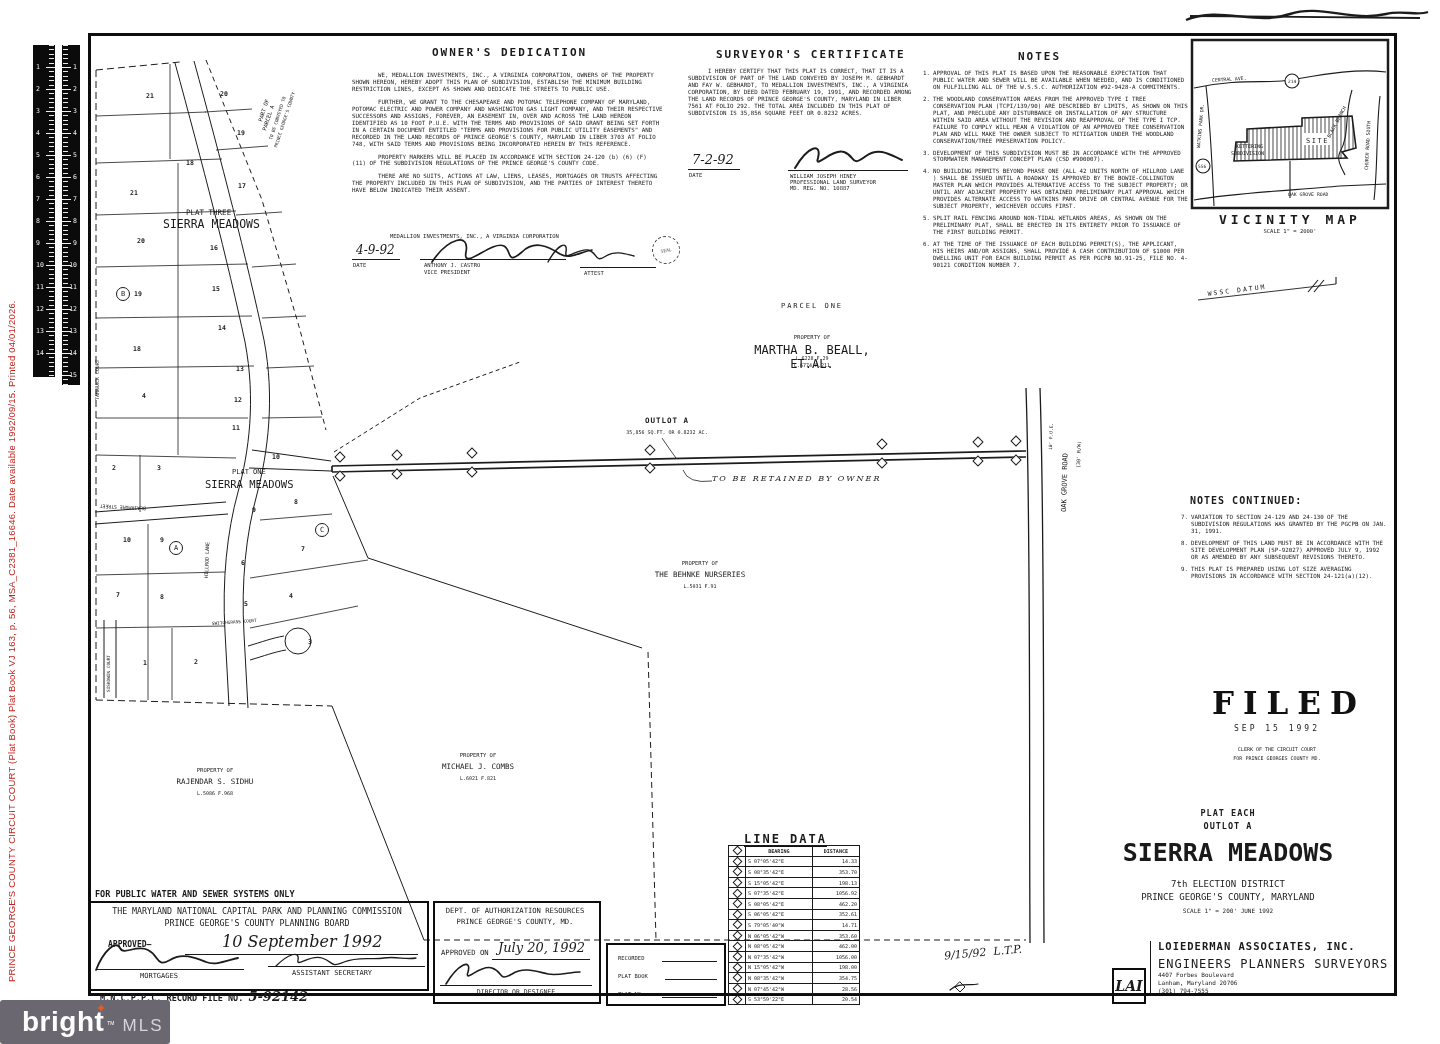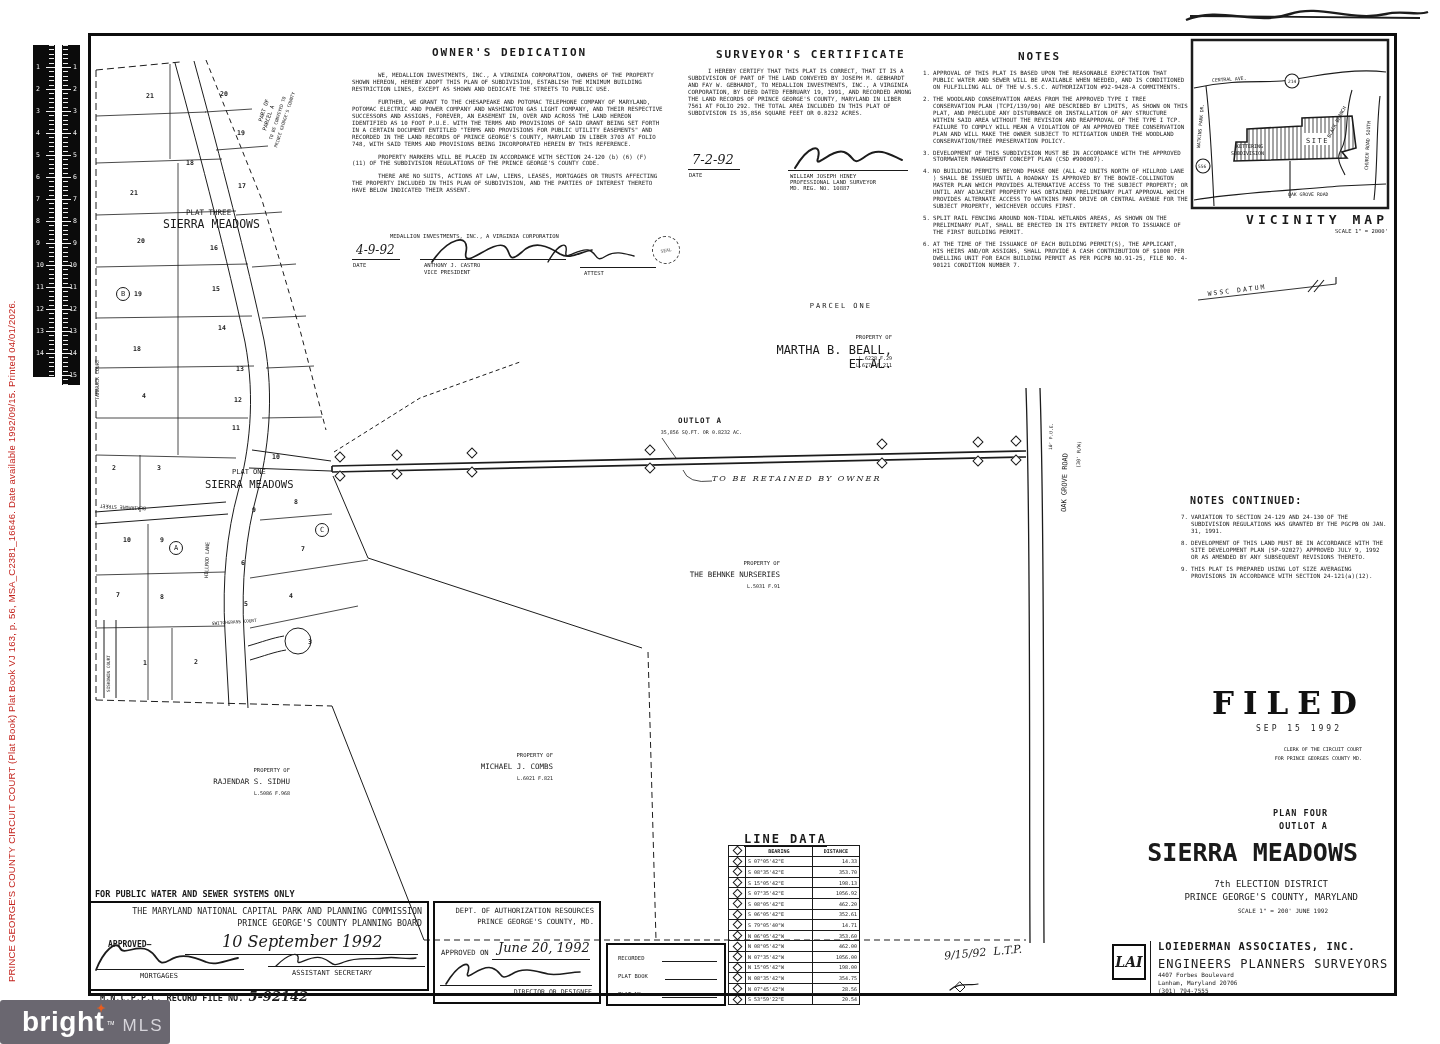--- a/index.html
+++ b/index.html
@@ -1,19 +1,19 @@
 <!DOCTYPE html>
 <html><head>
 <meta charset="utf-8">
 <style>
   html,body{margin:0;padding:0;background:#fff;}
   #sheet{position:relative;width:1440px;height:1044px;background:#fff;overflow:hidden;
     font-family:"DejaVu Sans Mono",monospace;color:#1a1a1a;}
   .abs{position:absolute;}
-  .c{text-align:right;}
+  .c{text-align:center;}
   .b{font-weight:bold;}
   .frame{left:88px;top:33px;width:1303px;height:957px;border:3px solid #0d0d0d;}
   svg.lines{left:0;top:0;width:1440px;height:1044px;}
   svg text{font-family:"DejaVu Sans Mono",monospace;fill:#1a1a1a;}
   
   .redstrip{left:6px;top:342px;height:640px;width:16px;color:#c3231d;
     font-family:"Liberation Sans",sans-serif;font-size:9.5px;white-space:nowrap;
     writing-mode:vertical-rl;transform:rotate(180deg);letter-spacing:.2px;}
   
   .ruler{background:#0b0b0b;}
@@ -376,21 +376,21 @@
 
   <div class="abs c" style="left:403px;top:752px;width:150px;font-size:5.5px;">PROPERTY OF</div>
   <div class="abs c" style="left:403px;top:762px;width:150px;font-size:7.5px;">MICHAEL J. COMBS</div>
   <div class="abs c" style="left:403px;top:775px;width:150px;font-size:5px;">L.6021 F.821</div>
 
   <div class="abs filed" style="left:1212px;top:685px;">FILED</div>
   <div class="abs c" style="left:1212px;top:724px;width:130px;font-size:8px;letter-spacing:3px;">SEP 15 1992</div>
   <div class="abs c" style="left:1192px;top:746px;width:170px;font-size:5px;">CLERK OF THE CIRCUIT COURT</div>
   <div class="abs c" style="left:1192px;top:755px;width:170px;font-size:5px;">FOR PRINCE GEORGES COUNTY MD.</div>
 
-  <div class="abs c b" style="left:1128px;top:808px;width:200px;font-size:8.5px;letter-spacing:1px;">PLAN FOUR</div>
+  <div class="abs c b" style="left:1128px;top:808px;width:200px;font-size:8.5px;letter-spacing:1px;">PLAT EACH</div>
   <div class="abs c b" style="left:1128px;top:821px;width:200px;font-size:8.5px;letter-spacing:1px;">OUTLOT A</div>
   <div class="abs c b" style="left:1098px;top:838px;width:260px;font-size:25px;">SIERRA MEADOWS</div>
   <div class="abs c" style="left:1128px;top:879px;width:200px;font-size:9px;">7th ELECTION DISTRICT</div>
   <div class="abs c" style="left:1098px;top:892px;width:260px;font-size:9px;">PRINCE GEORGE'S COUNTY,  MARYLAND</div>
   <div class="abs c" style="left:1128px;top:907px;width:200px;font-size:6px;">SCALE 1" = 200'      JUNE 1992</div>
 
   <div class="abs script" style="left:944px;top:946px;font-size:11px;transform:rotate(-5deg);"><span>9/15/92</span>&nbsp;&nbsp;<span>L.T.P.</span></div>
 
   <div class="abs ld-title">LINE DATA</div>
   <table class="abs" id="ld">
@@ -527,26 +527,26 @@
   <div class="abs lbl" style="left:292px;top:969px;font-size:7px;">ASSISTANT SECRETARY</div>
   <div class="abs" style="left:100px;top:989px;font-size:8.5px;font-weight:bold;white-space:nowrap;">
     <span>M.N.C.P.P.C.  RECORD FILE NO.</span>
     <span class="script" style="font-size:13px;">5-92142</span>
   </div>
 
   <div class="abs bx" style="left:433px;top:901px;width:164px;height:99px;"></div>
   <div class="abs c" style="left:436px;top:906px;width:158px;font-size:7.2px;">DEPT. OF AUTHORIZATION RESOURCES</div>
   <div class="abs c" style="left:436px;top:917px;width:158px;font-size:7.2px;">PRINCE GEORGE'S COUNTY, MD.</div>
   <div class="abs" style="left:441px;top:948px;font-size:7.2px;">APPROVED ON</div>
-  <div class="abs script" style="left:498px;top:940px;font-size:13px;">June 20, 1992</div>
+  <div class="abs script" style="left:498px;top:940px;font-size:13px;">July 20, 1992</div>
   <div class="abs uline" style="left:492px;top:959px;width:98px;"></div>
   <div class="abs uline" style="left:440px;top:985px;width:152px;"></div>
   <div class="abs c lbl" style="left:440px;top:988px;width:152px;font-size:6.5px;">DIRECTOR OR DESIGNEE</div>
 
-  <div class="abs" style="left:1112px;top:944px;width:30px;height:32px;border:2.5px solid #0d0d0d;display:flex;align-items:center;justify-content:center;font-family:'DejaVu Serif',serif;font-style:italic;font-weight:bold;font-size:14px;">
+  <div class="abs" style="left:1112px;top:968px;width:30px;height:32px;border:2.5px solid #0d0d0d;display:flex;align-items:center;justify-content:center;font-family:'DejaVu Serif',serif;font-style:italic;font-weight:bold;font-size:14px;">
       <span>LAI</span>
     </div>
   <div class="abs" style="left:1150px;top:941px;width:1px;height:52px;background:#1a1a1a;"></div>
   <div class="abs b" style="left:1158px;top:940px;font-size:10.5px;letter-spacing:1px;white-space:nowrap;">LOIEDERMAN ASSOCIATES, INC.</div>
   <div class="abs" style="left:1158px;top:957px;font-size:12px;letter-spacing:1px;white-space:nowrap;">ENGINEERS    PLANNERS    SURVEYORS</div>
   <div class="abs" style="left:1158px;top:971px;font-size:6px;">4407 Forbes Boulevard</div>
   <div class="abs" style="left:1158px;top:979px;font-size:6px;">Lanham, Maryland  20706</div>
   <div class="abs" style="left:1158px;top:987px;font-size:6px;">(301) 794-7555</div>
 
   <div class="abs bright">

